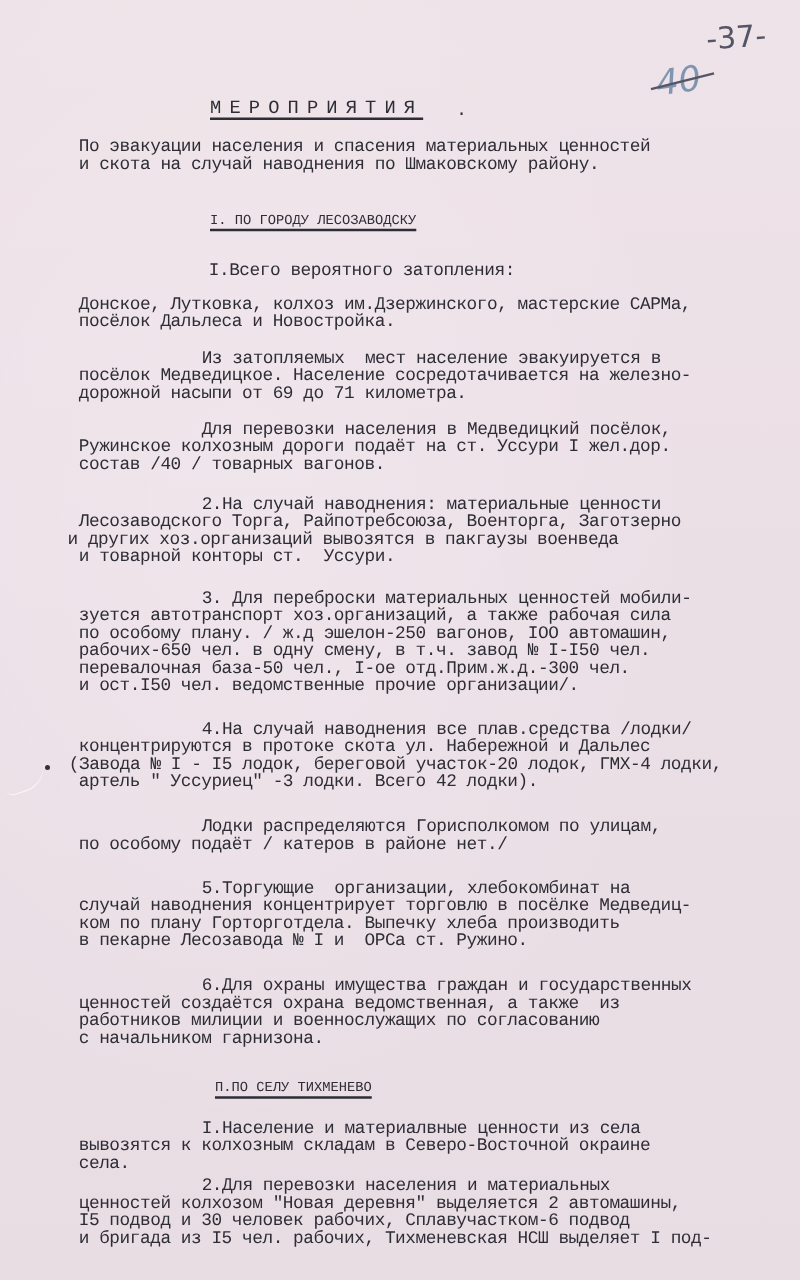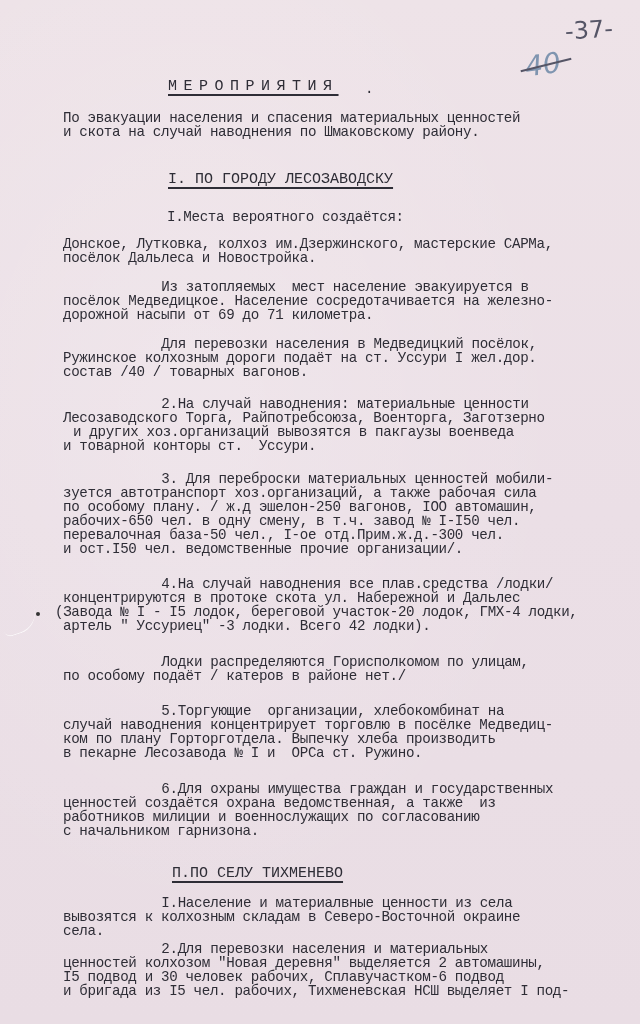--- a/index.html
+++ b/index.html
@@ -26,21 +26,21 @@
       position: absolute;
       white-space: pre;
       font-size: 14.2px;
       letter-spacing: -0.35px;
       line-height: 14px;
       color: #2e2d36;
     }
     .heading {
       position: absolute;
       white-space: pre;
-      font-size: 15px;
+      font-size: 11px;
       color: #2e2d36;
       text-decoration: underline;
       text-decoration-thickness: 1.5px;
       text-underline-offset: 4px;
     }
     .title {
       letter-spacing: 6.5px;
       font-size: 15px;
     }
     .stamp-old {
@@ -104,35 +104,35 @@
   <div class="hole"></div>
 
   <div class="heading title" style="left:168px; top:78px;"><span>МЕРОПРИЯТИЯ</span></div>
   <div class="line" style="left:365px; top:82px;">.</div>
 
   <div class="line" style="left:63px; top:125px;">и скота на случай наводнения по Шмаковскому району.</div>
   <div class="line" style="left:63px; top:111px;">По эвакуации населения и спасения материальных ценностей</div>
 
   <div class="heading" style="left:168px; top:171px;">I. ПО ГОРОДУ ЛЕСОЗАВОДСКУ</div>
 
-  <div class="line" style="left:167px; top:210px;">I.Места вероятного создаётся:</div>
+  <div class="line" style="left:167px; top:210px;">I.Всего вероятного затопления:</div>
   <div class="line" style="left:63px; top:237px;">Донское, Лутковка, колхоз им.Дзержинского, мастерские САРМа,</div>
   <div class="line" style="left:63px; top:251px;">посёлок Дальлеса и Новостройка.</div>
 
   <div class="line" style="left:96px; top:280px;">        Из затопляемых  мест население эвакуируется в</div>
   <div class="line" style="left:63px; top:294px;">посёлок Медведицкое. Население сосредотачивается на железно-</div>
   <div class="line" style="left:63px; top:308px;">дорожной насыпи от 69 до 71 километра.</div>
 
   <div class="line" style="left:96px; top:337px;">        Для перевозки населения в Медведицкий посёлок,</div>
   <div class="line" style="left:63px; top:351px;">Ружинское колхозным дороги подаёт на ст. Уссури I жел.дор.</div>
   <div class="line" style="left:63px; top:365px;">состав /40 / товарных вагонов.</div>
 
   <div class="line" style="left:96px; top:397px;">        2.На случай наводнения: материальные ценности</div>
   <div class="line" style="left:63px; top:411px;">Лесозаводского Торга, Райпотребсоюза, Военторга, Заготзерно</div>
-  <div class="line" style="left:73px; top:425px;">и других хоз.организаций вывозятся в пакгаузы военведа</div>
+  <div class="line" style="left:54px; top:425px;">и других хоз.организаций вывозятся в пакгаузы военведа</div>
   <div class="line" style="left:63px; top:439px;">и товарной конторы ст.  Уссури.</div>
 
   <div class="line" style="left:96px; top:472px;">        3. Для переброски материальных ценностей мобили-</div>
   <div class="line" style="left:63px; top:486px;">зуется автотранспорт хоз.организаций, а также рабочая сила</div>
   <div class="line" style="left:63px; top:500px;">по особому плану. / ж.д эшелон-250 вагонов, IOO автомашин,</div>
   <div class="line" style="left:63px; top:514px;">рабочих-650 чел. в одну смену, в т.ч. завод № I-I50 чел.</div>
   <div class="line" style="left:63px; top:528px;">перевалочная база-50 чел., I-ое отд.Прим.ж.д.-300 чел.</div>
   <div class="line" style="left:63px; top:542px;">и ост.I50 чел. ведомственные прочие организации/.</div>
 
   <div class="line" style="left:96px; top:577px;">        4.На случай наводнения все плав.средства /лодки/</div>

